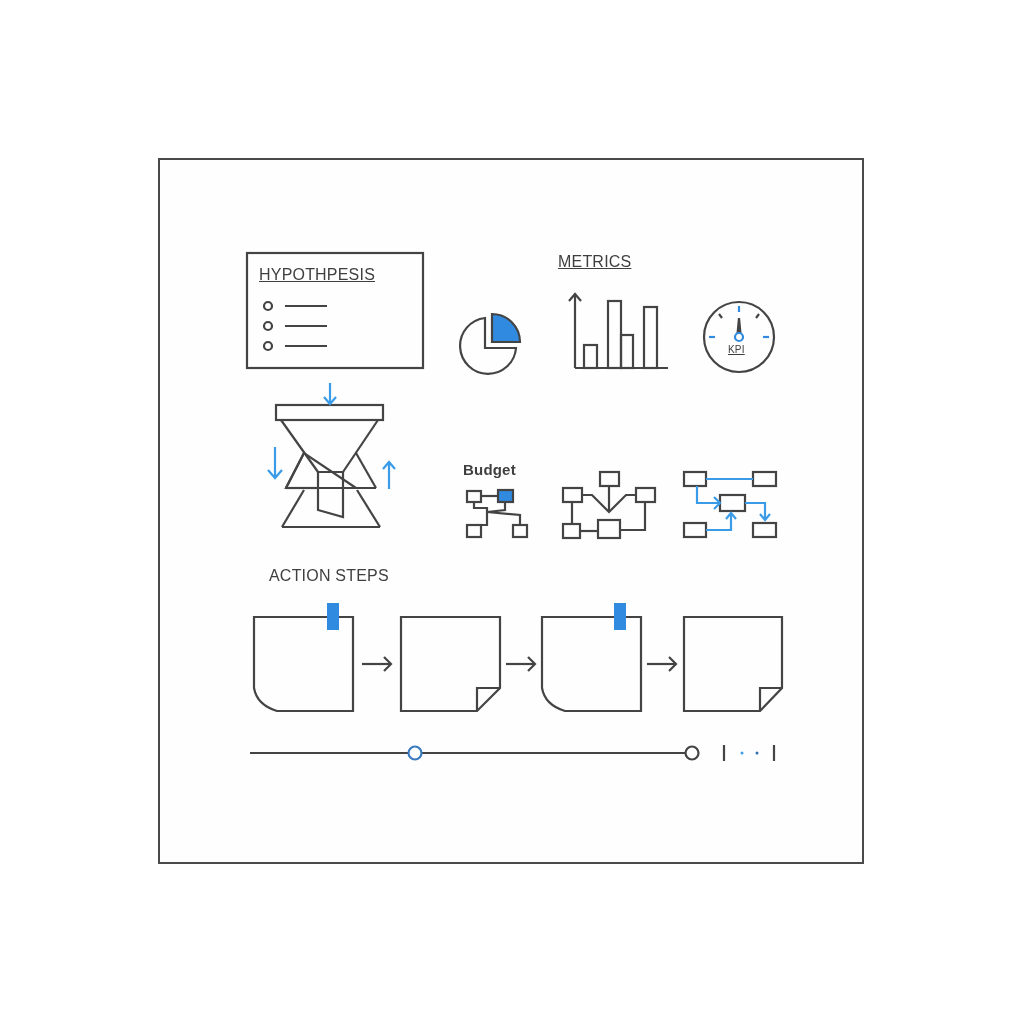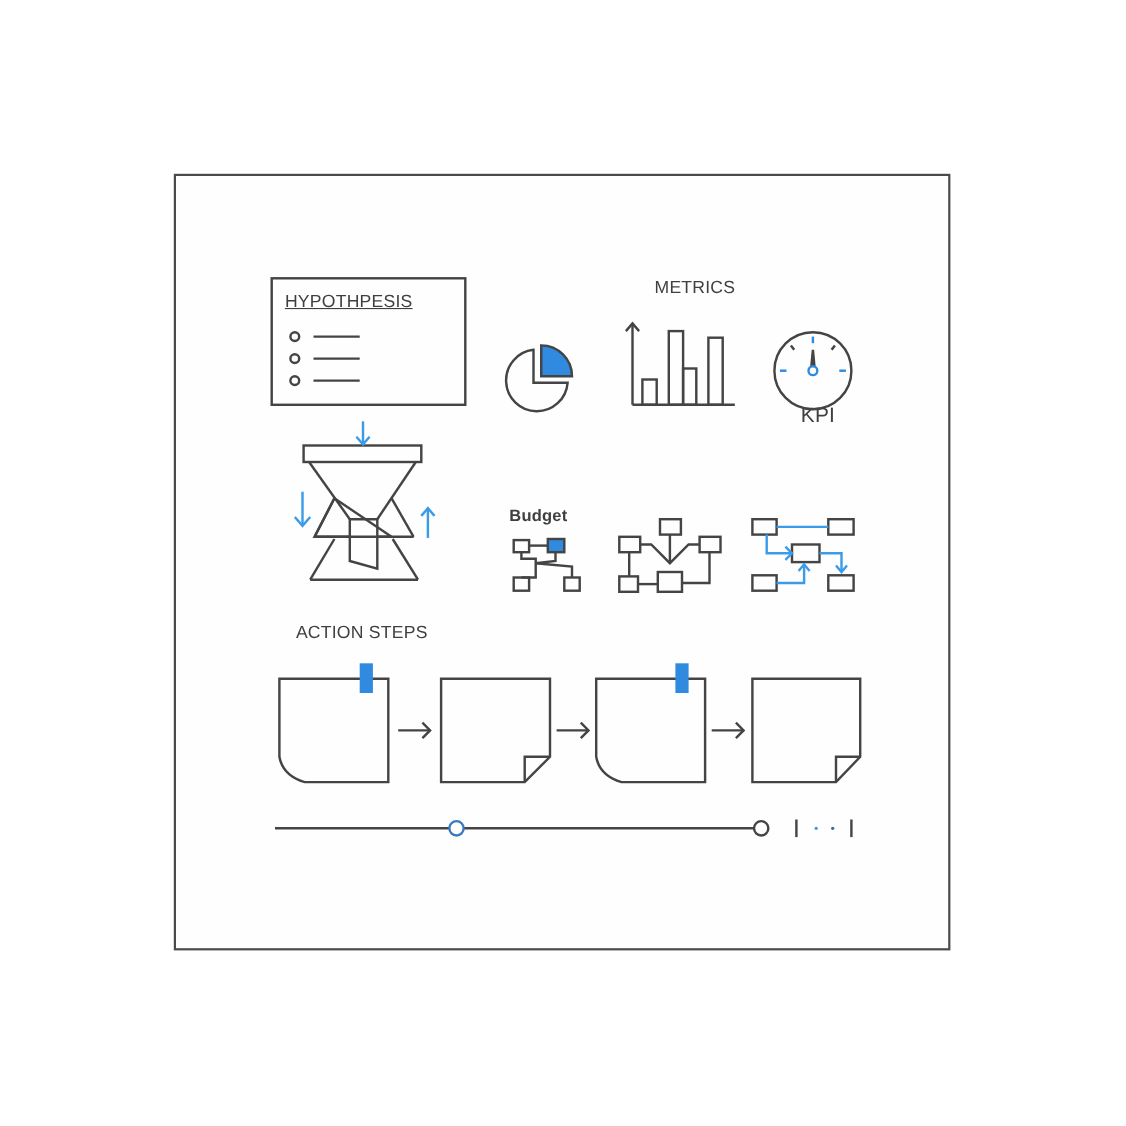--- a/index.html
+++ b/index.html
@@ -7,24 +7,24 @@
     .frame { position: absolute; left: 158px; top: 158px; width: 706px; height: 706px; border: 2px solid #4a4a4a; box-sizing: border-box; background: #fefefe; }
     .label { position: absolute; color: #3f3f3f; font-size: 16px; letter-spacing: 0.2px; white-space: nowrap; }
     svg.layer { position: absolute; left: 0; top: 0; width: 1024px; height: 1024px; }
   </style>
 </head>
 <body>
 
 <div class="frame"></div>
 
 <div class="label" style="left:259px; top:266px;text-decoration:underline;">HYPOTHPESIS</div>
-<div class="label" style="left:595px; top:253px;">METRICS</div>
+<div class="label" style="left:558px; top:253px;text-decoration:underline;">METRICS</div>
 <div class="label" style="left:463px; top:461px; font-size:15px;font-weight:bold;">Budget</div>
 <div class="label" style="left:269px; top:567px;">ACTION STEPS</div>
-<div class="label" style="left:728px; top:368px; font-size:19px;">KPI</div>
+<div class="label" style="left:728px; top:344px; font-size:10px;text-decoration:underline;">KPI</div>
 
 <svg class="layer" viewBox="0 0 1024 1024" xmlns="http://www.w3.org/2000/svg" fill="none" stroke="#444444" stroke-width="2.2" stroke-linejoin="miter">
 
   <g>
     <rect x="247" y="253" width="176" height="115"></rect>
     <g>
       <circle cx="268" cy="306" r="4"></circle>
       <line x1="285" y1="306" x2="327" y2="306"></line>
       <circle cx="268" cy="326" r="4"></circle>
       <line x1="285" y1="326" x2="327" y2="326"></line>

